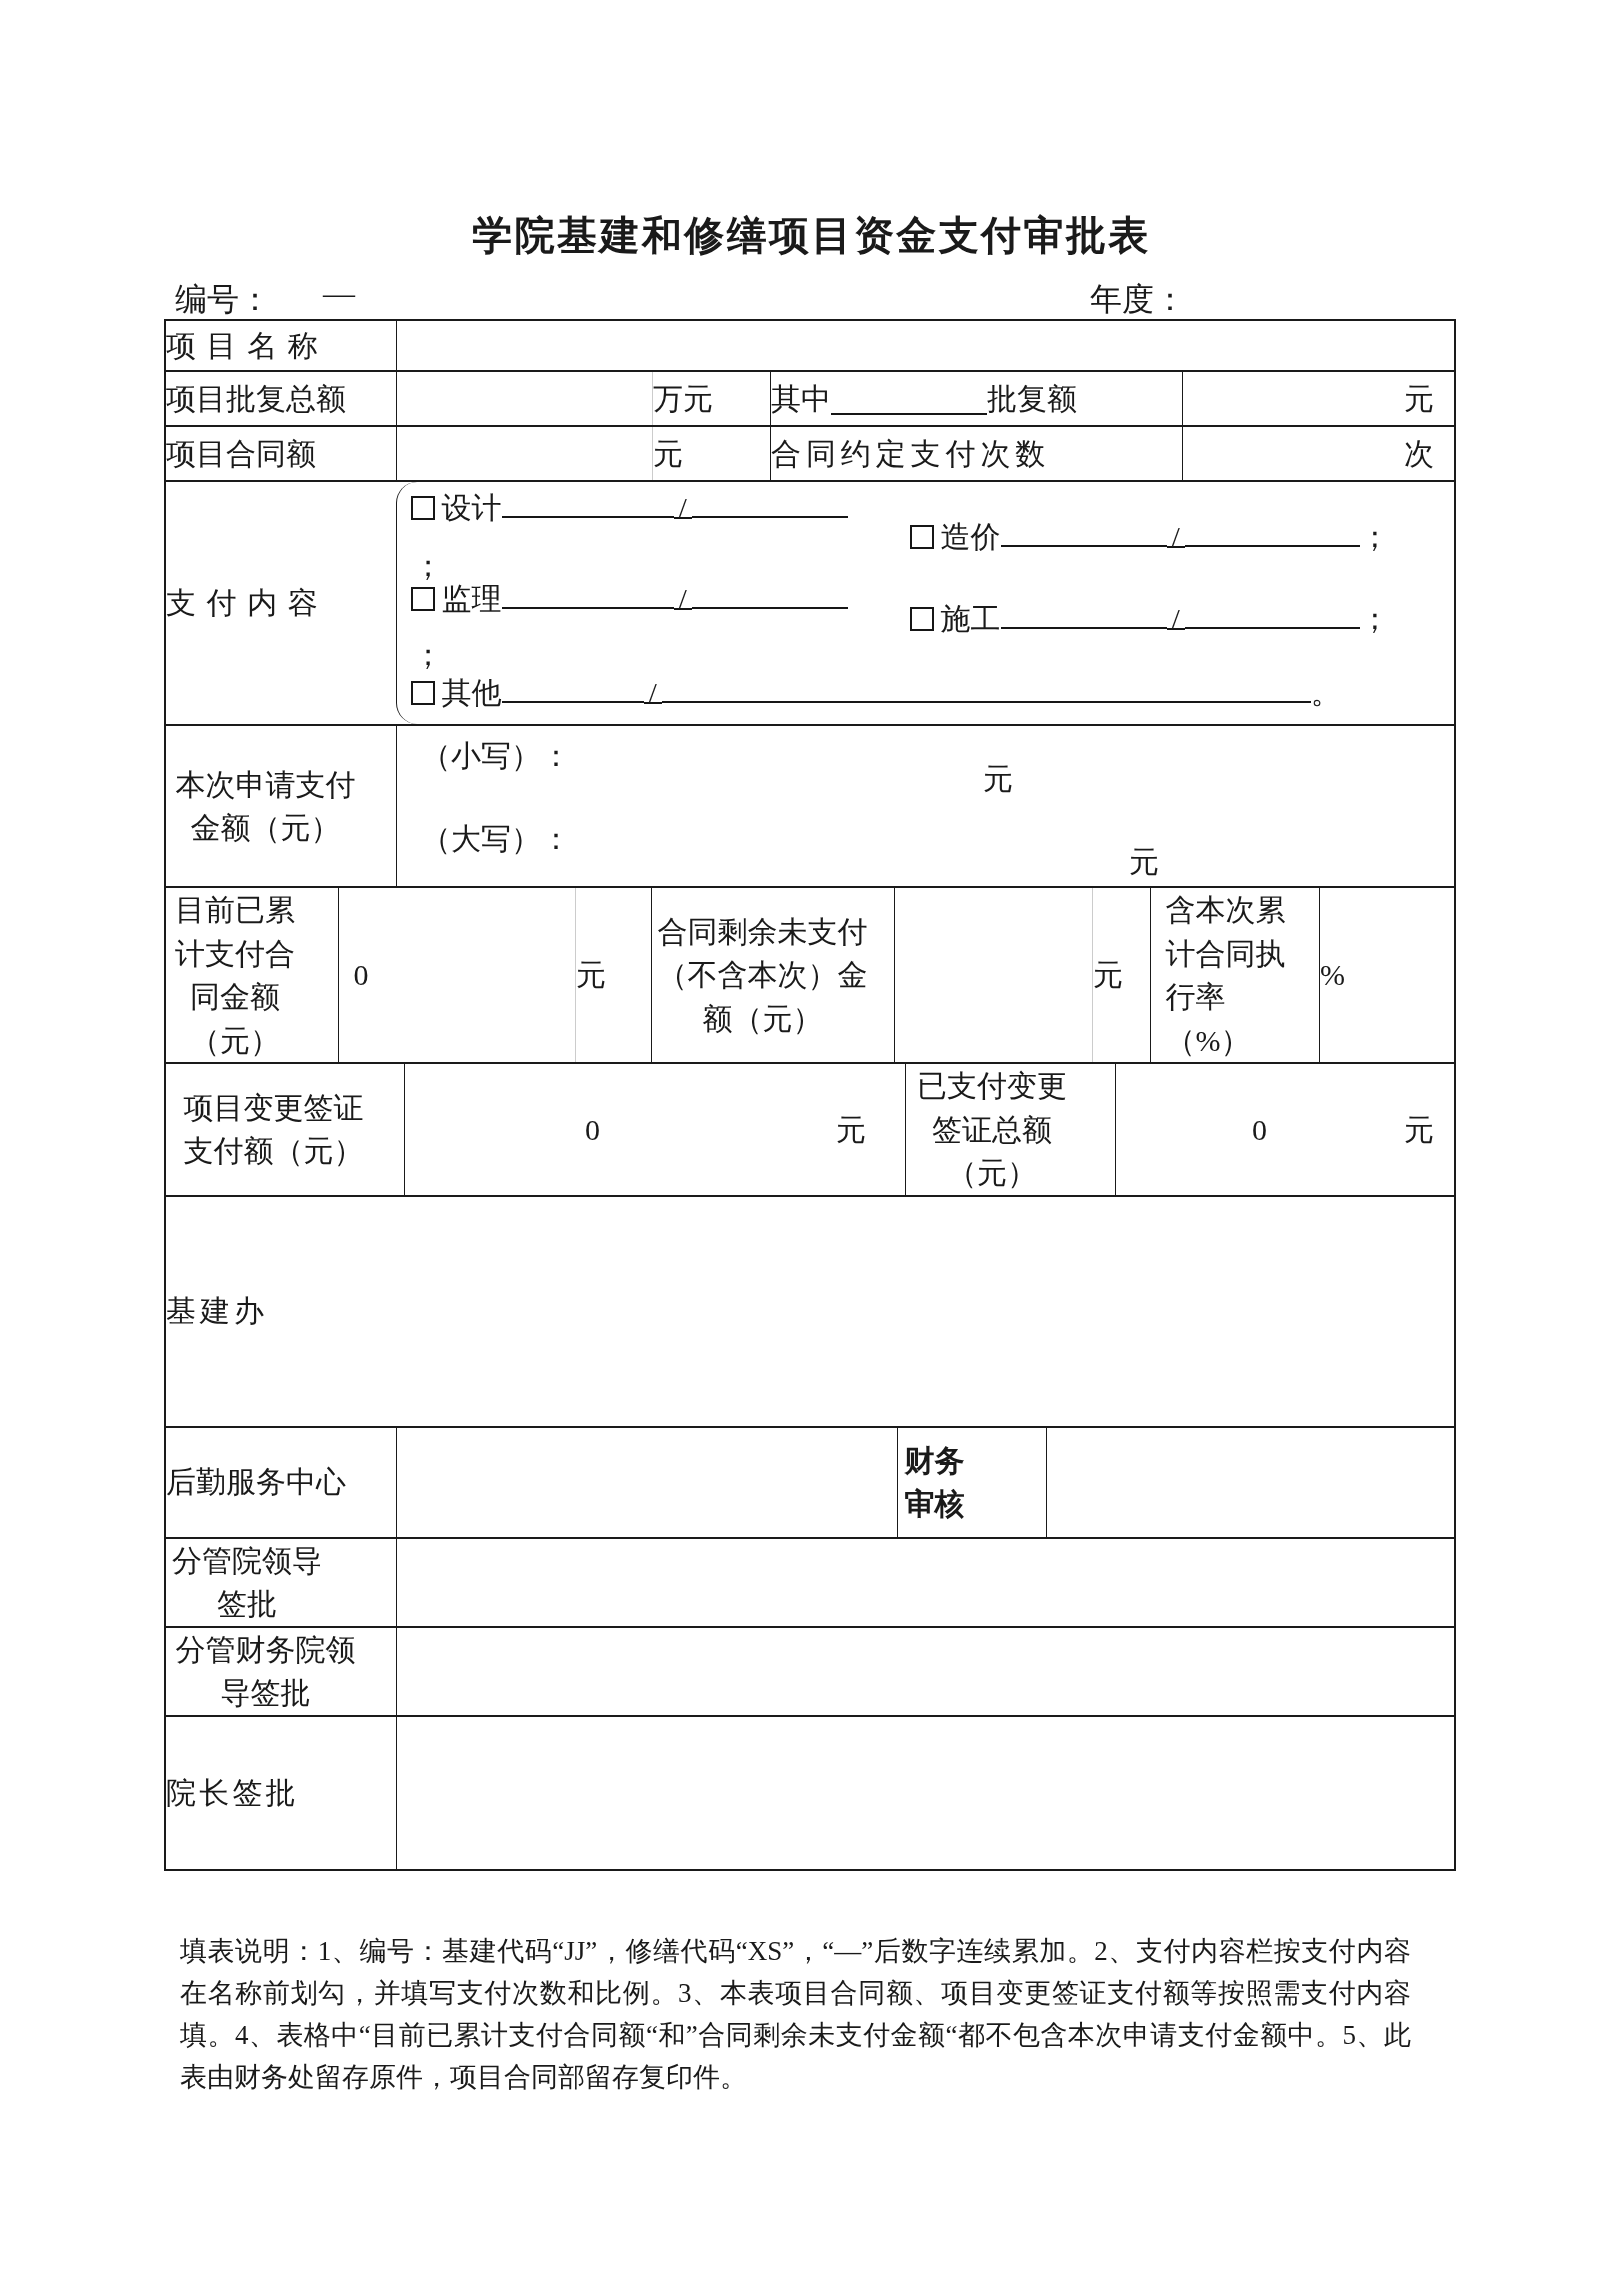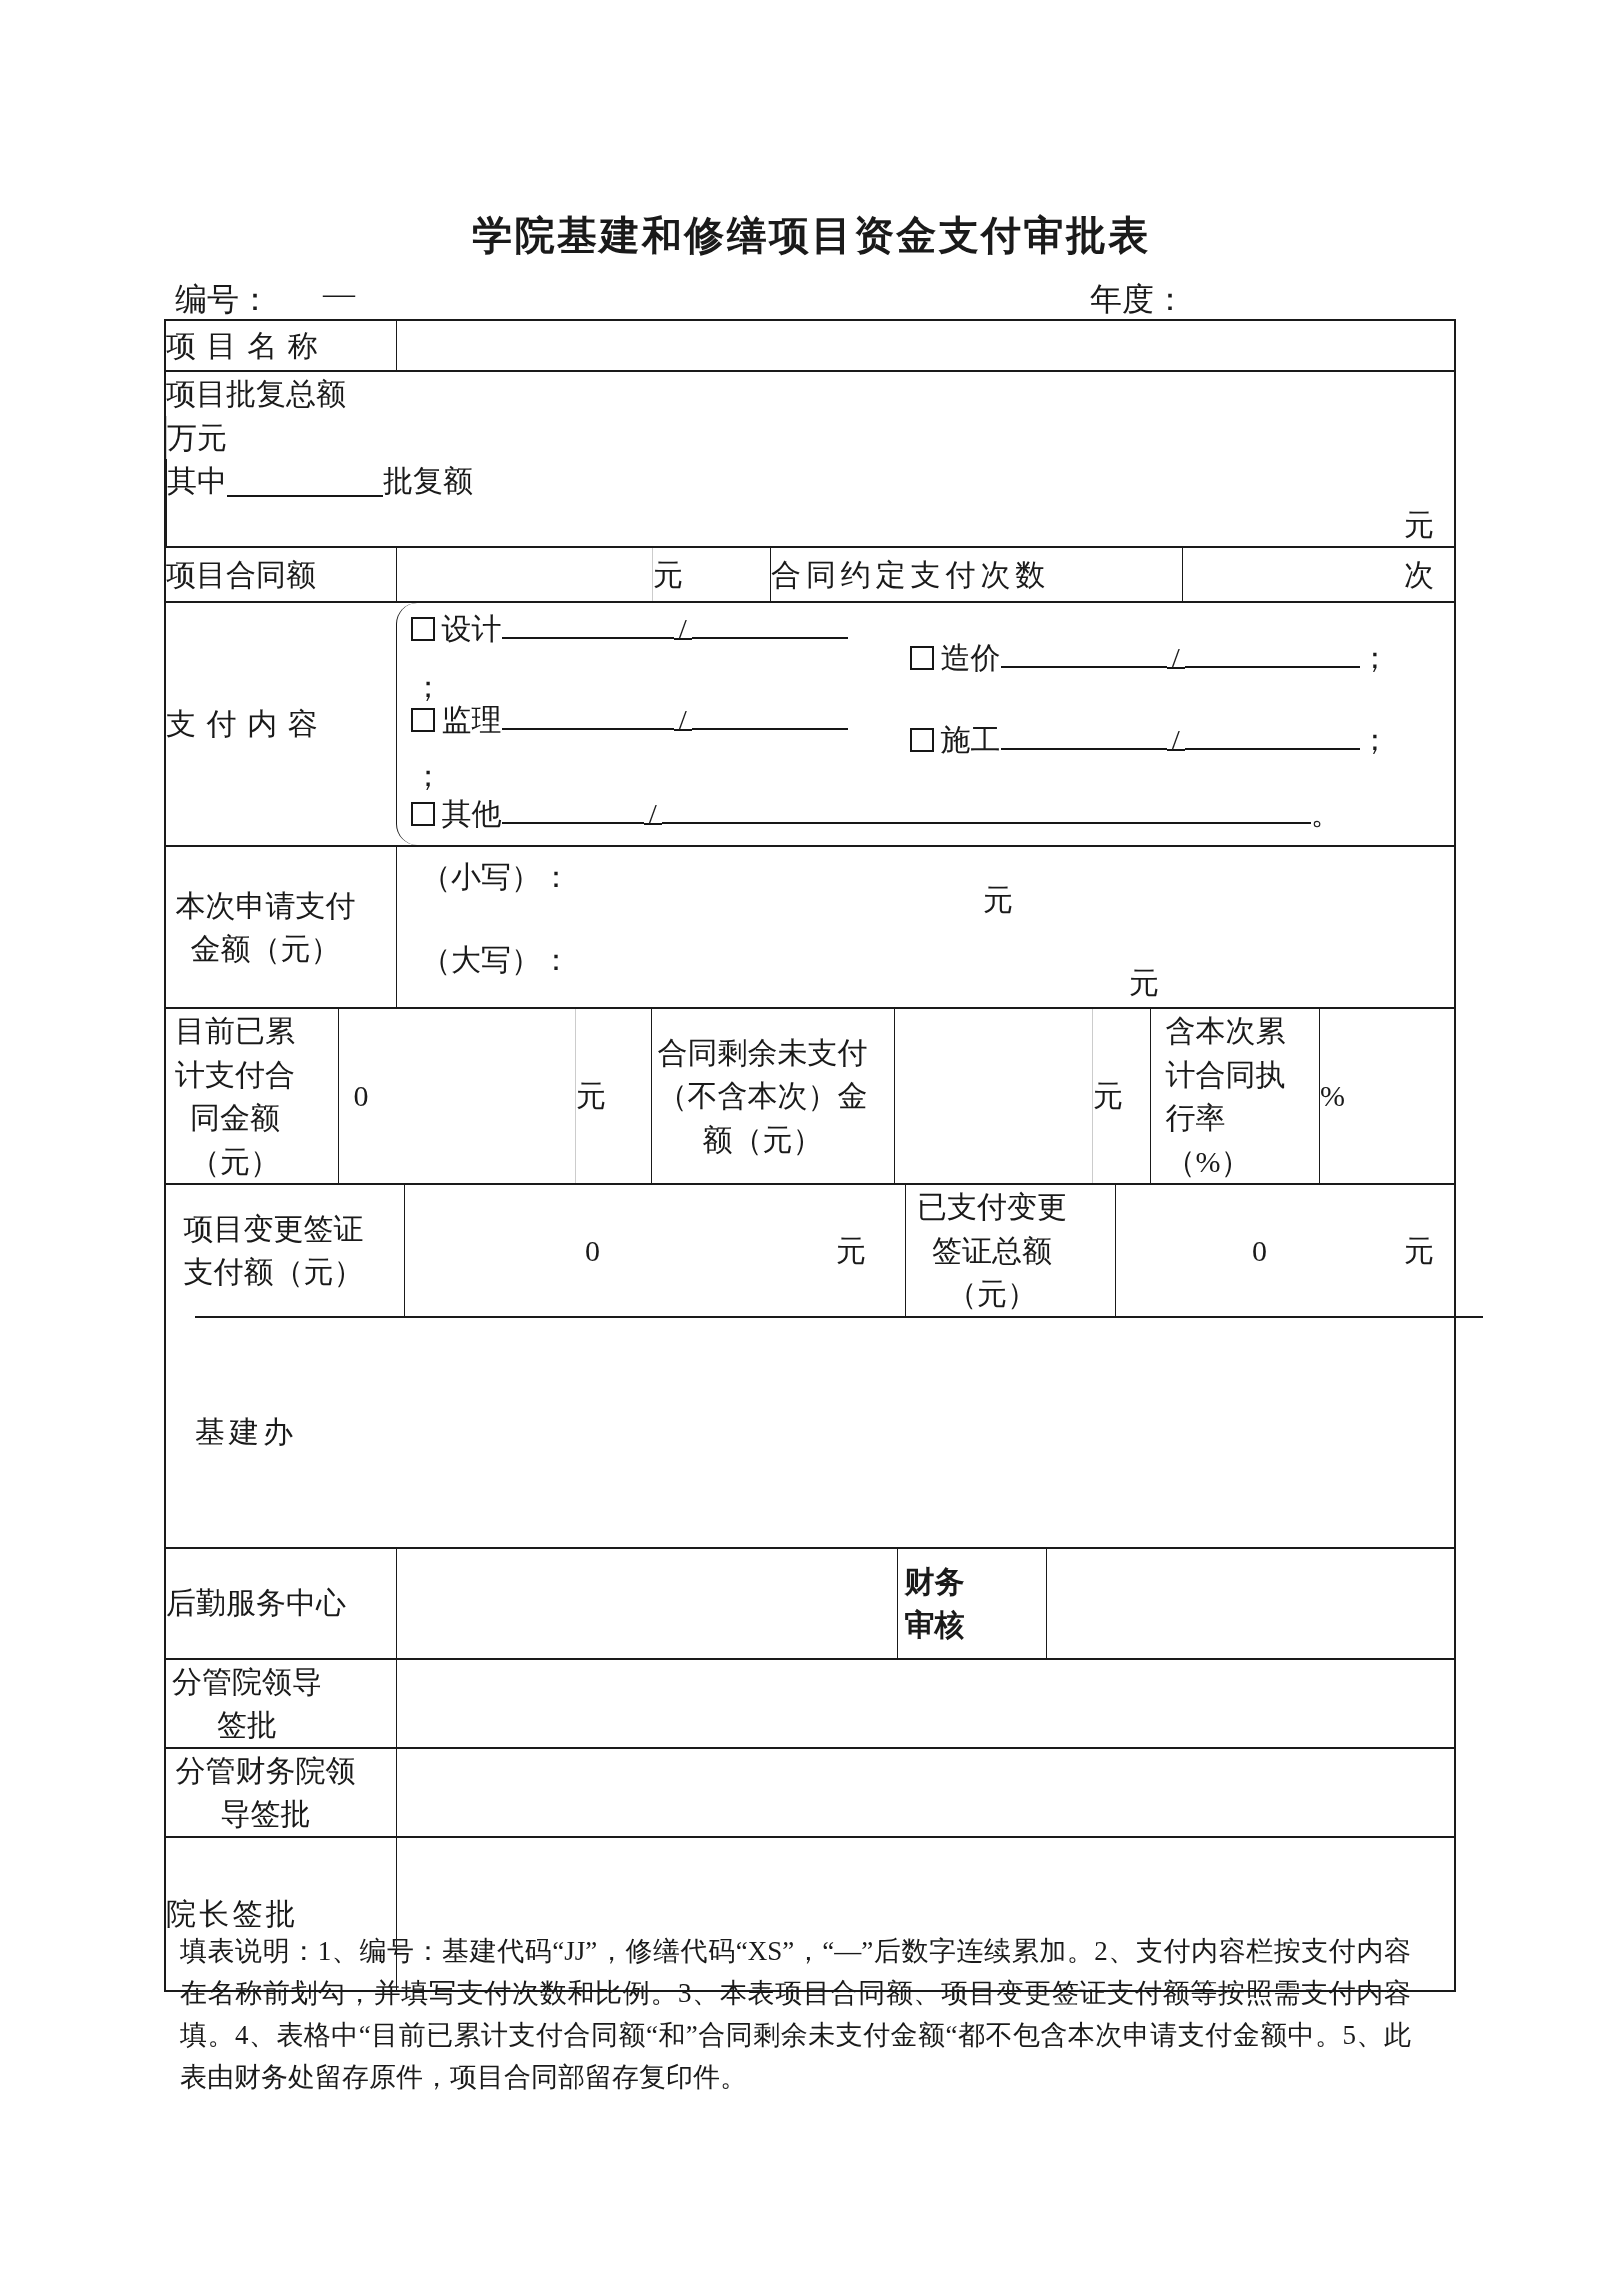--- a/index.html
+++ b/index.html
@@ -24,27 +24,27 @@
        font-size:30px; line-height:1.45; text-align:center; }
   .c.grow { flex:1 1 auto; }
   .bl { border-left:1.6px solid #1a1a1a; }
   .bl-light { border-left:1.6px solid #cccccc; }
   .lab { text-align:center; }
   .sp4 { letter-spacing:10.6px; margin-right:-10.6px; }
   .left-pad { justify-content:flex-start; padding-left:14.6px; }
   .right-pad { justify-content:flex-end; padding-right:20px; }
 
   .r1 { min-height:49px; }
-  .r2 { min-height:55px;flex-direction:column; }
+  .r2 { min-height:55px; }
   .r3 { min-height:55px; }
   .r4 { min-height:244px; }
   .r5 { min-height:162px; }
   .r6 { min-height:175px; }
   .r7 { min-height:118px;padding-left:8px; }
-  .r8 { min-height:231px;margin-left:29px; }
+  .r8 { min-height:231px; }
   .r9 { min-height:111px; }
   .r10 { min-height:85px; }
   .r11 { min-height:83px; }
   .r12 { min-height:154px; }
 
   
   .ul { display:inline-block; border-bottom:2.4px solid #161616; height:1.1em; vertical-align:baseline; }
   .ul-slash { display:inline-block; border-bottom:2.4px solid #161616; height:1.1em; padding:0 4.9px; }
 
   .checkbox { display:inline-block; width:24px; height:24px; border:2.4px solid #161616;

